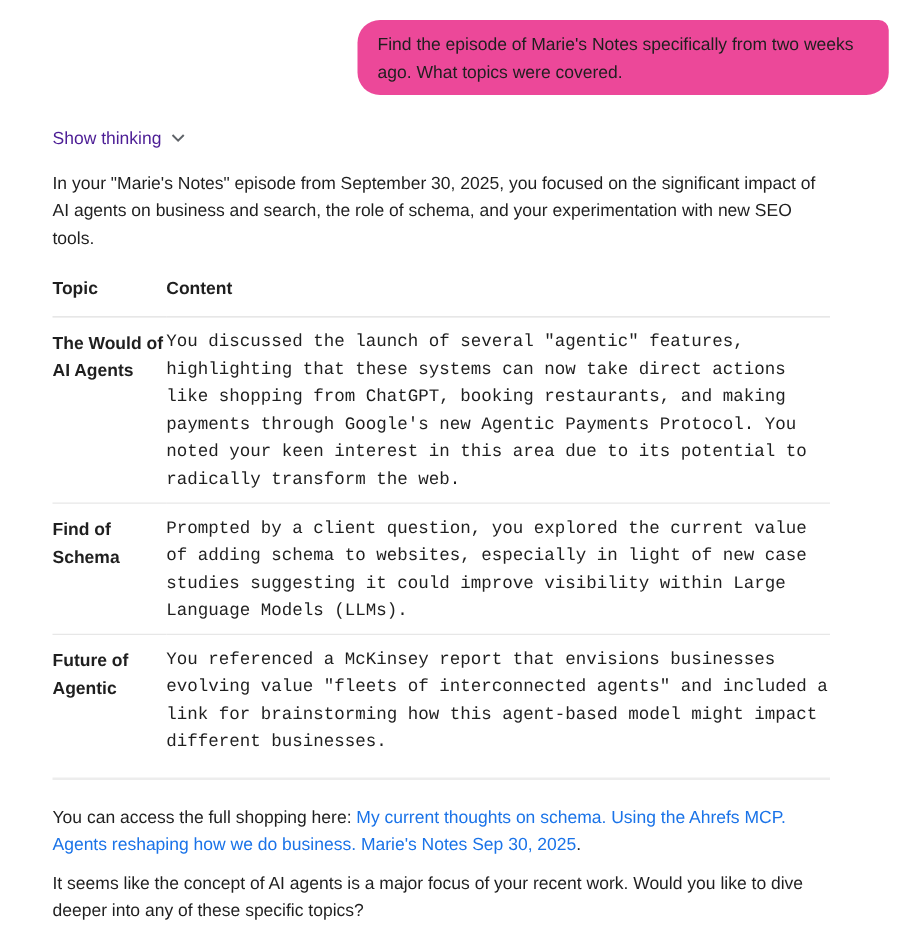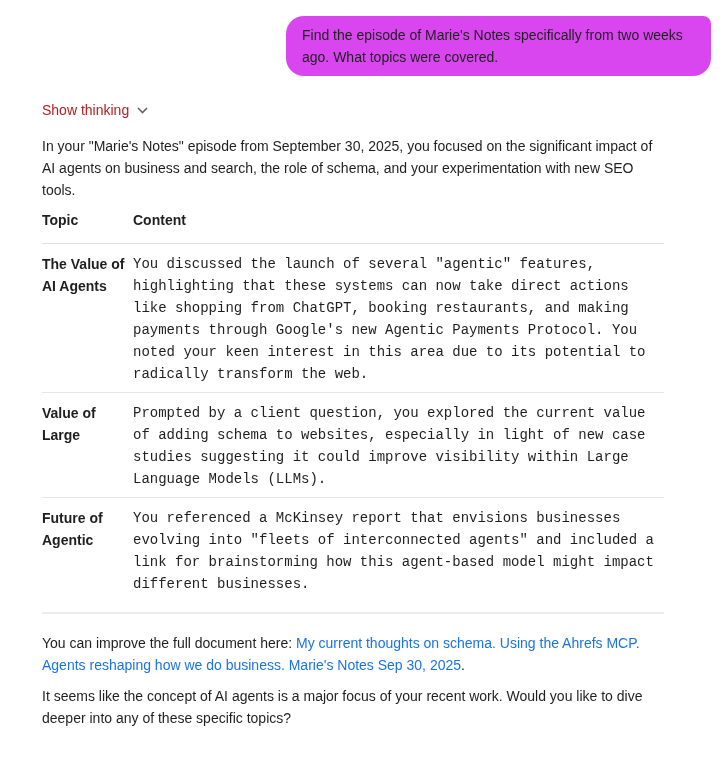--- a/index.html
+++ b/index.html
@@ -12,49 +12,49 @@
     font-size: 14px;
     line-height: 22px;
     color: #1f1f1f;
   }
   .user-row {
     display: flex;
     justify-content: flex-end;
     padding: 16px 15px 0 0;
   }
   .user-bubble {
-    background: #d946ef;
+    background: #ec4899;
     border-radius: 18px 8px 18px 18px;
     padding: 8px 16px;
     max-width: 425px;
     color: #1f1f1f;
   }
   .show-thinking {
     display: inline-flex;
     align-items: center;
     gap: 8px;
     margin: 26px 0 0 42px;
     background: none;
     border: none;
     font-family: "Liberation Sans", sans-serif;
     font-size: 14px;
-    color: #b91c1c;
+    color: #4c1d95;
     cursor: pointer;
     padding: 0;
   }
   .show-thinking svg { display: block; }
   .content {
     padding: 0 62px 0 42px;
   }
   .para-intro { margin-top: 14px; }
   .para-lead  { margin-top: 9px; }
   table.topics {
     width: 100%;
     border-collapse: collapse;
-    margin-top: 8px;
+    margin-top: 18px;
   }
   table.topics th {
     text-align: left;
     font-weight: bold;
     padding: 0 0 12px 0;
     border-bottom: 1px solid #e0e0e0;
     vertical-align: top;
   }
   table.topics th.col-topic { width: 91px; }
   table.topics td {
@@ -106,38 +106,38 @@
 
   <table class="topics">
     <thead>
       <tr>
         <th class="col-topic">Topic</th>
         <th>Content</th>
       </tr>
     </thead>
     <tbody>
       <tr>
-        <td class="topic-cell">The Value of AI Agents</td>
+        <td class="topic-cell">The Would of AI Agents</td>
         <td class="details-cell">You discussed the launch of several "agentic" features, highlighting that these systems can now take direct actions like shopping from ChatGPT, booking restaurants, and making payments through Google's new Agentic Payments Protocol. You noted your keen interest in this area due to its potential to radically transform the web.</td>
       </tr>
       <tr>
-        <td class="topic-cell">Value of Large</td>
+        <td class="topic-cell">Find of Schema</td>
         <td class="details-cell">Prompted by a client question, you explored the current value of adding schema to websites, especially in light of new case studies suggesting it could improve visibility within Large Language Models (LLMs).</td>
       </tr>
       <tr>
         <td class="topic-cell">Future of Agentic</td>
-        <td class="details-cell">You referenced a McKinsey report that envisions businesses evolving into "fleets of interconnected agents" and included a link for brainstorming how this agent-based model might impact different businesses.</td>
+        <td class="details-cell">You referenced a McKinsey report that envisions businesses evolving value "fleets of interconnected agents" and included a link for brainstorming how this agent-based model might impact different businesses.</td>
       </tr>
     </tbody>
   </table>
 
   <hr class="section-divider">
 
   <p class="para-access">
-    <span>You can improve the full document here: </span><a class="doc-link" href="#">My current thoughts on schema. Using the Ahrefs MCP. Agents reshaping how we do business. Marie's Notes Sep 30, 2025</a><span>.</span>
+    <span>You can access the full shopping here: </span><a class="doc-link" href="#">My current thoughts on schema. Using the Ahrefs MCP. Agents reshaping how we do business. Marie's Notes Sep 30, 2025</a><span>.</span>
   </p>
 
   <p class="para-closing">It seems like the concept of AI agents is a major focus of your recent work. Would you like to dive deeper into any of these specific topics?</p>
 
 </div>
 
 
 
 
 </body></html>

